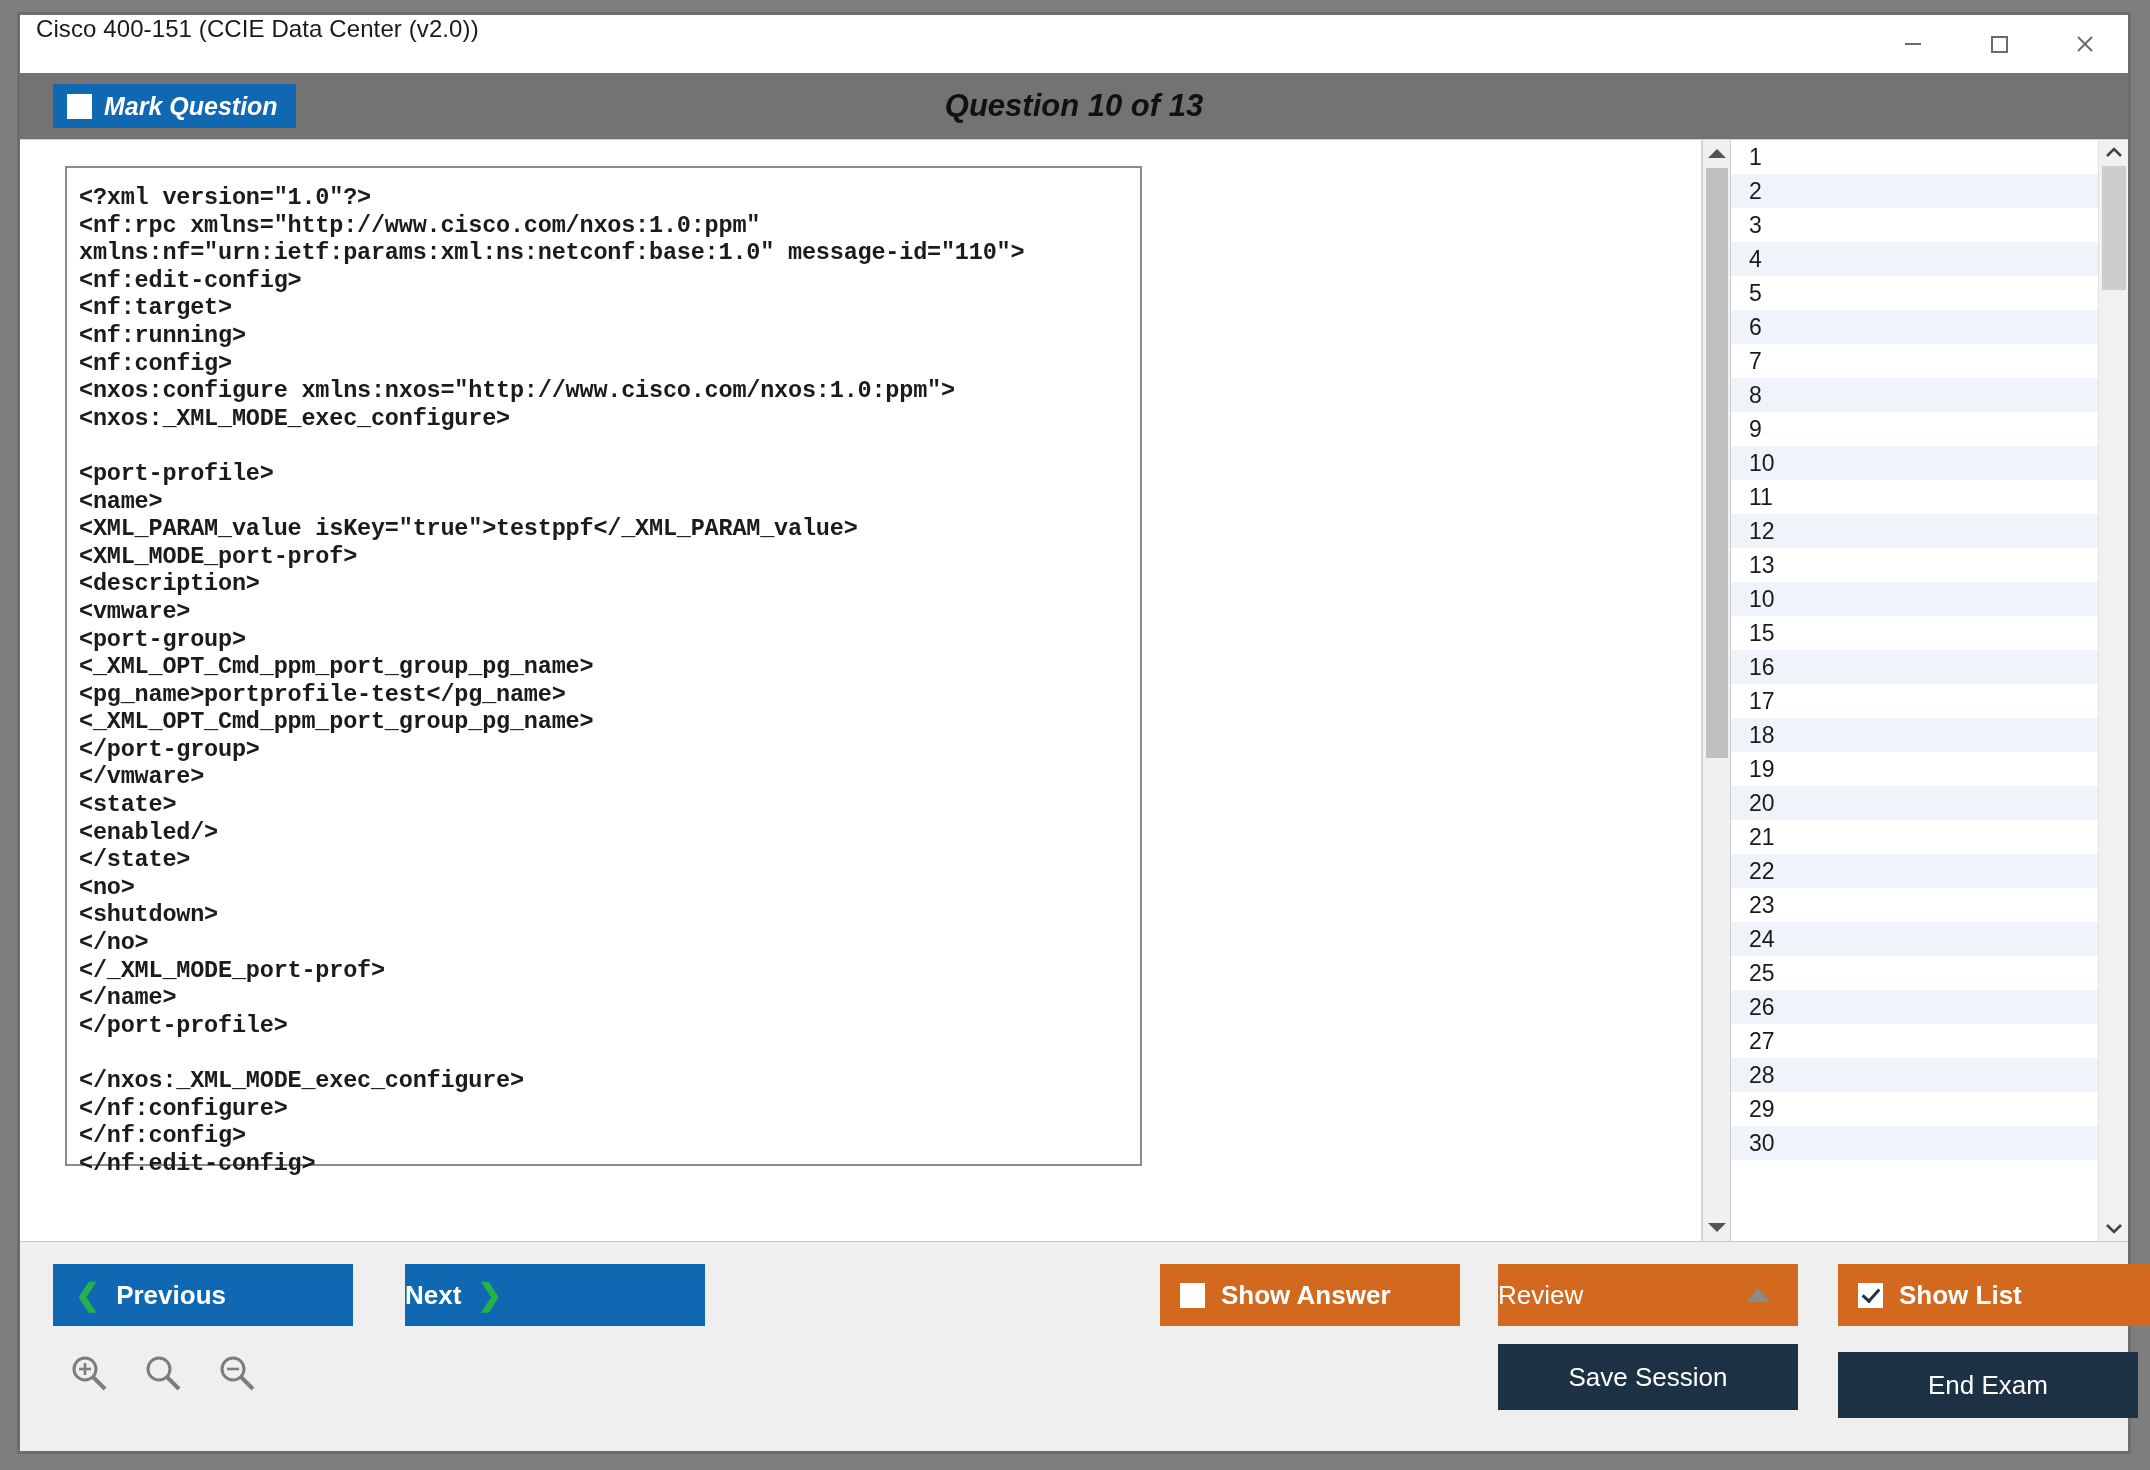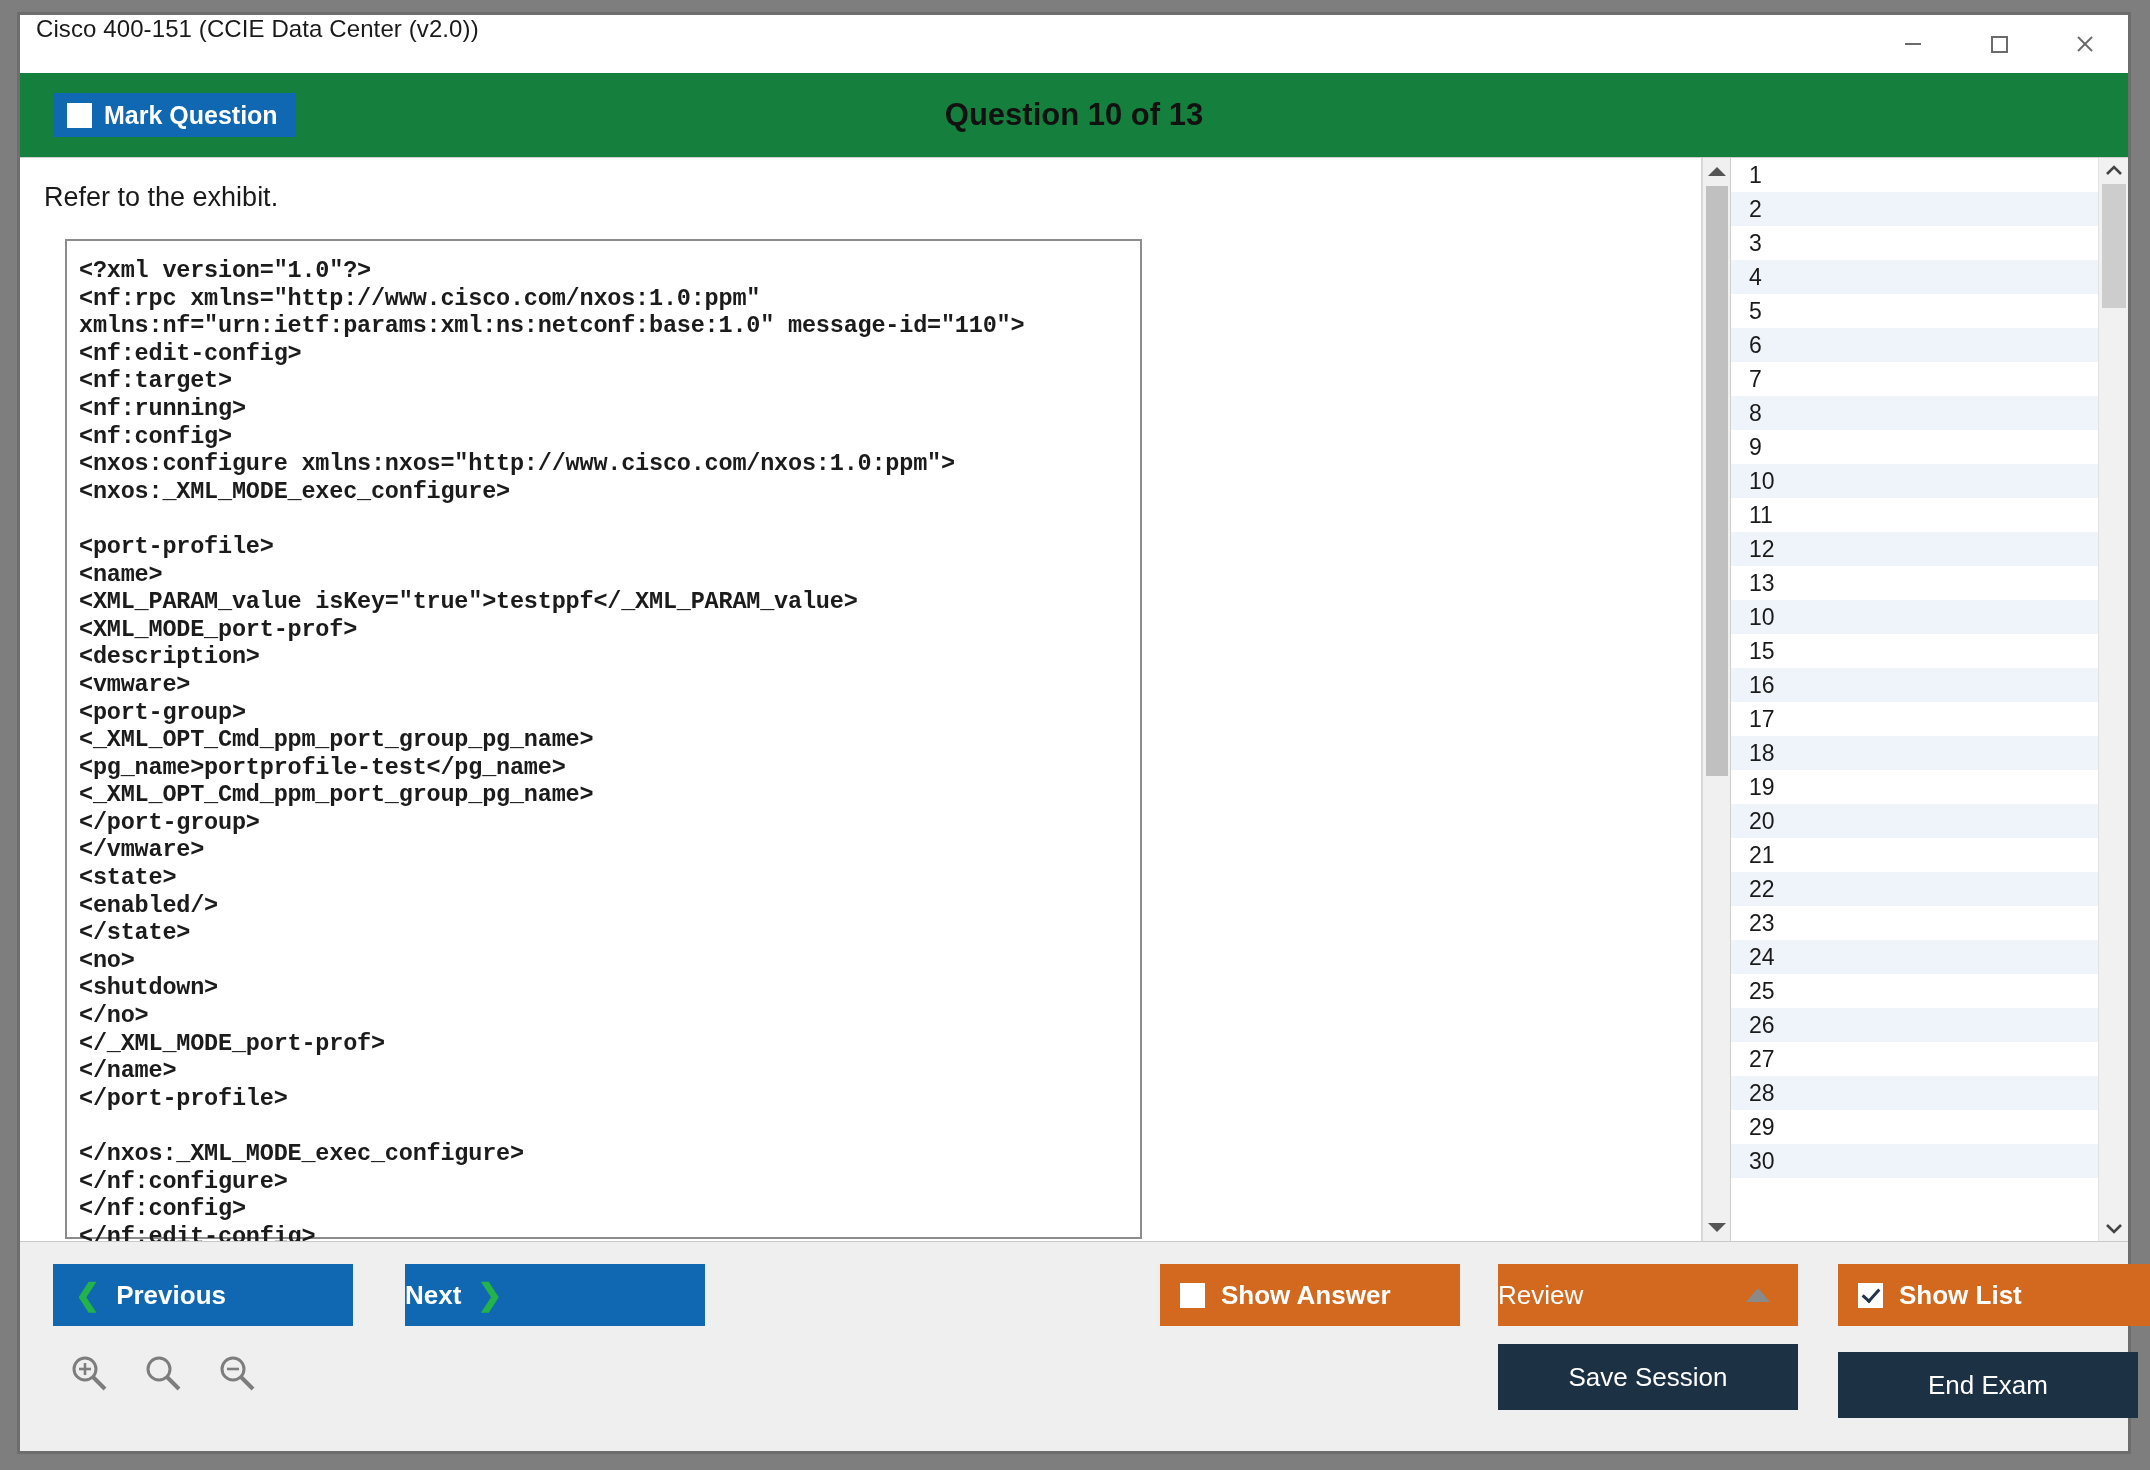--- a/index.html
+++ b/index.html
@@ -35,24 +35,24 @@
   .win-controls { position: absolute; right: 0; top: 0; height: 58px; display: flex; }
   .win-btn {
     width: 86px; height: 58px;
     display: flex; align-items: center; justify-content: center;
     cursor: default;
   }
   .win-btn svg { display: block; }
 
   
   .headerbar {
-    height: 84px; background: #15803d;
-    flex: 0 0 auto;
-    position: relative;
-    display: flex; align-items: center;
+    height: 66px; background: #737373;
+    flex: 0 0 auto;
+    position: relative;
+    display: flex; align-items: center; font-style: italic;
   }
   .mark-btn {
     margin-left: 33px;
     background: #1068b3;
     color: #fff;
     height: 44px;
     display: flex; align-items: center;
     padding: 0 18px 0 14px;
     font-size: 25px; font-weight: bold;
     cursor: pointer;
@@ -268,21 +268,20 @@
     <div class="mark-btn">
       <span class="cbox"></span>
       <span>Mark Question</span>
     </div>
     <div class="qcounter">Question 10 of 13</div>
   </div>
 
   <div class="body">
 
     <div class="qpanel">
-      <div class="refer">Refer to the exhibit.</div>
       <div class="exhibit">
         <pre class="xml">&lt;?xml version="1.0"?&gt;
 &lt;nf:rpc xmlns="http://www.cisco.com/nxos:1.0:ppm"
 xmlns:nf="urn:ietf:params:xml:ns:netconf:base:1.0" message-id="110"&gt;
 &lt;nf:edit-config&gt;
 &lt;nf:target&gt;
 &lt;nf:running&gt;
 &lt;nf:config&gt;
 &lt;nxos:configure xmlns:nxos="http://www.cisco.com/nxos:1.0:ppm"&gt;
 &lt;nxos:_XML_MODE_exec_configure&gt;

